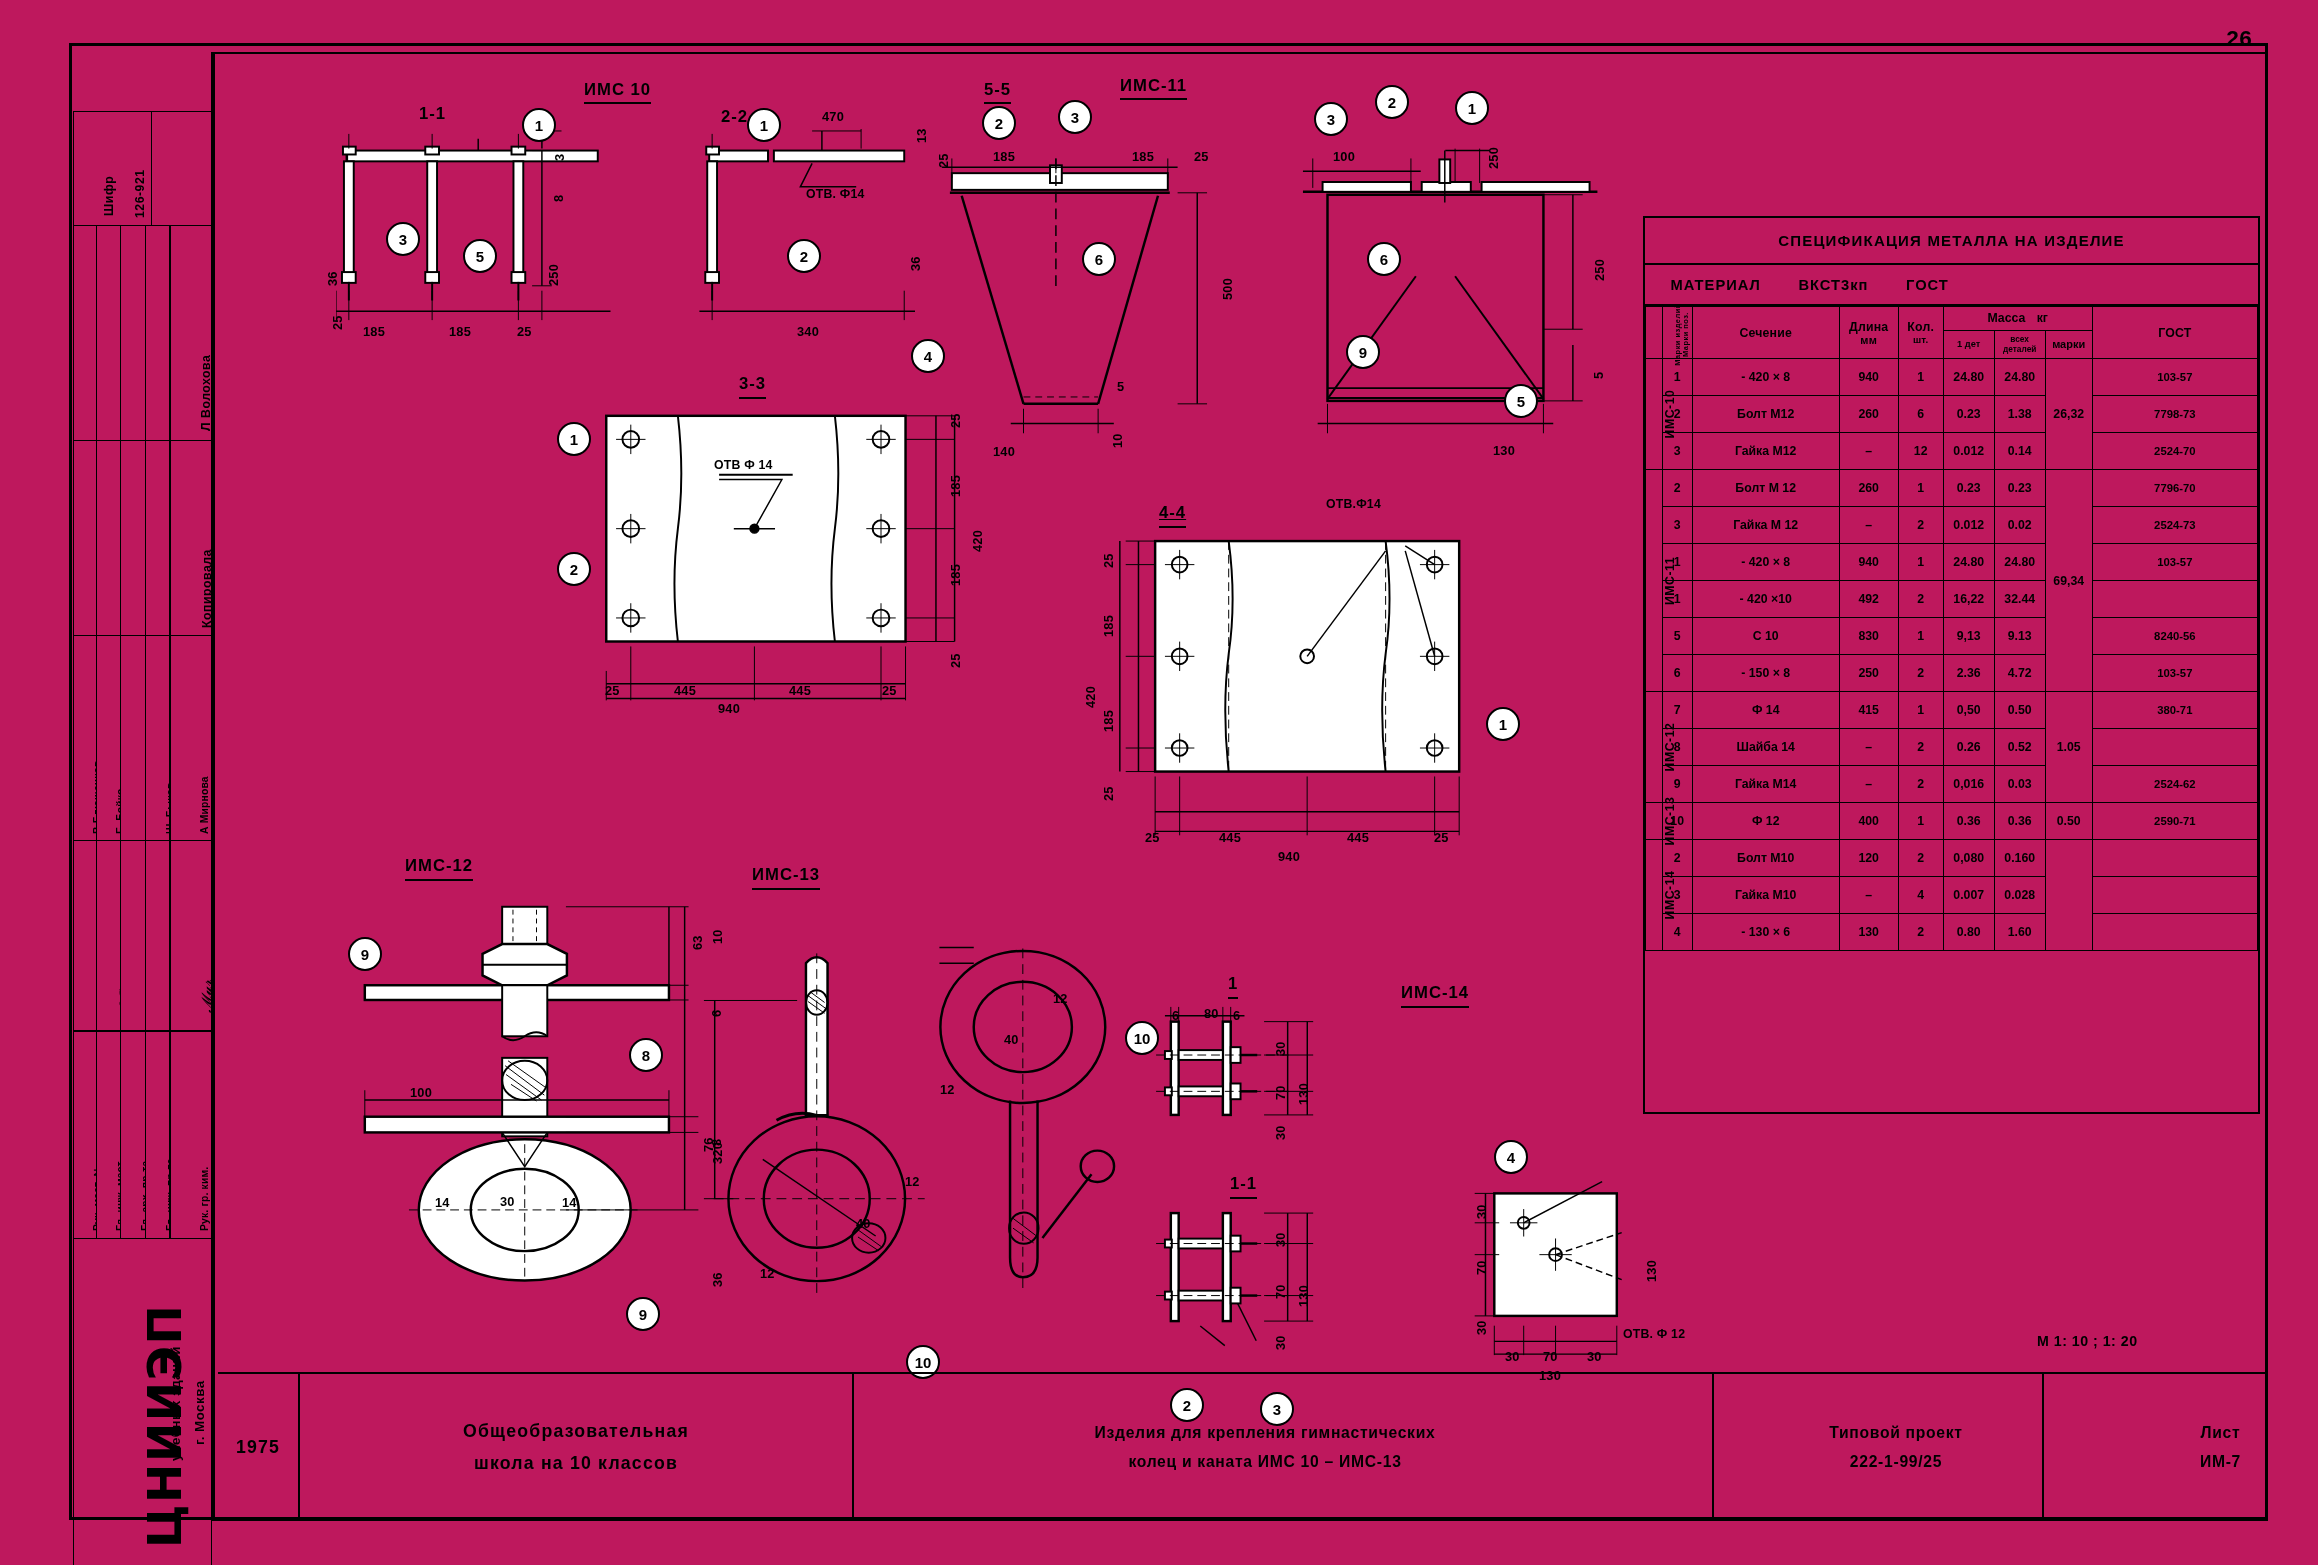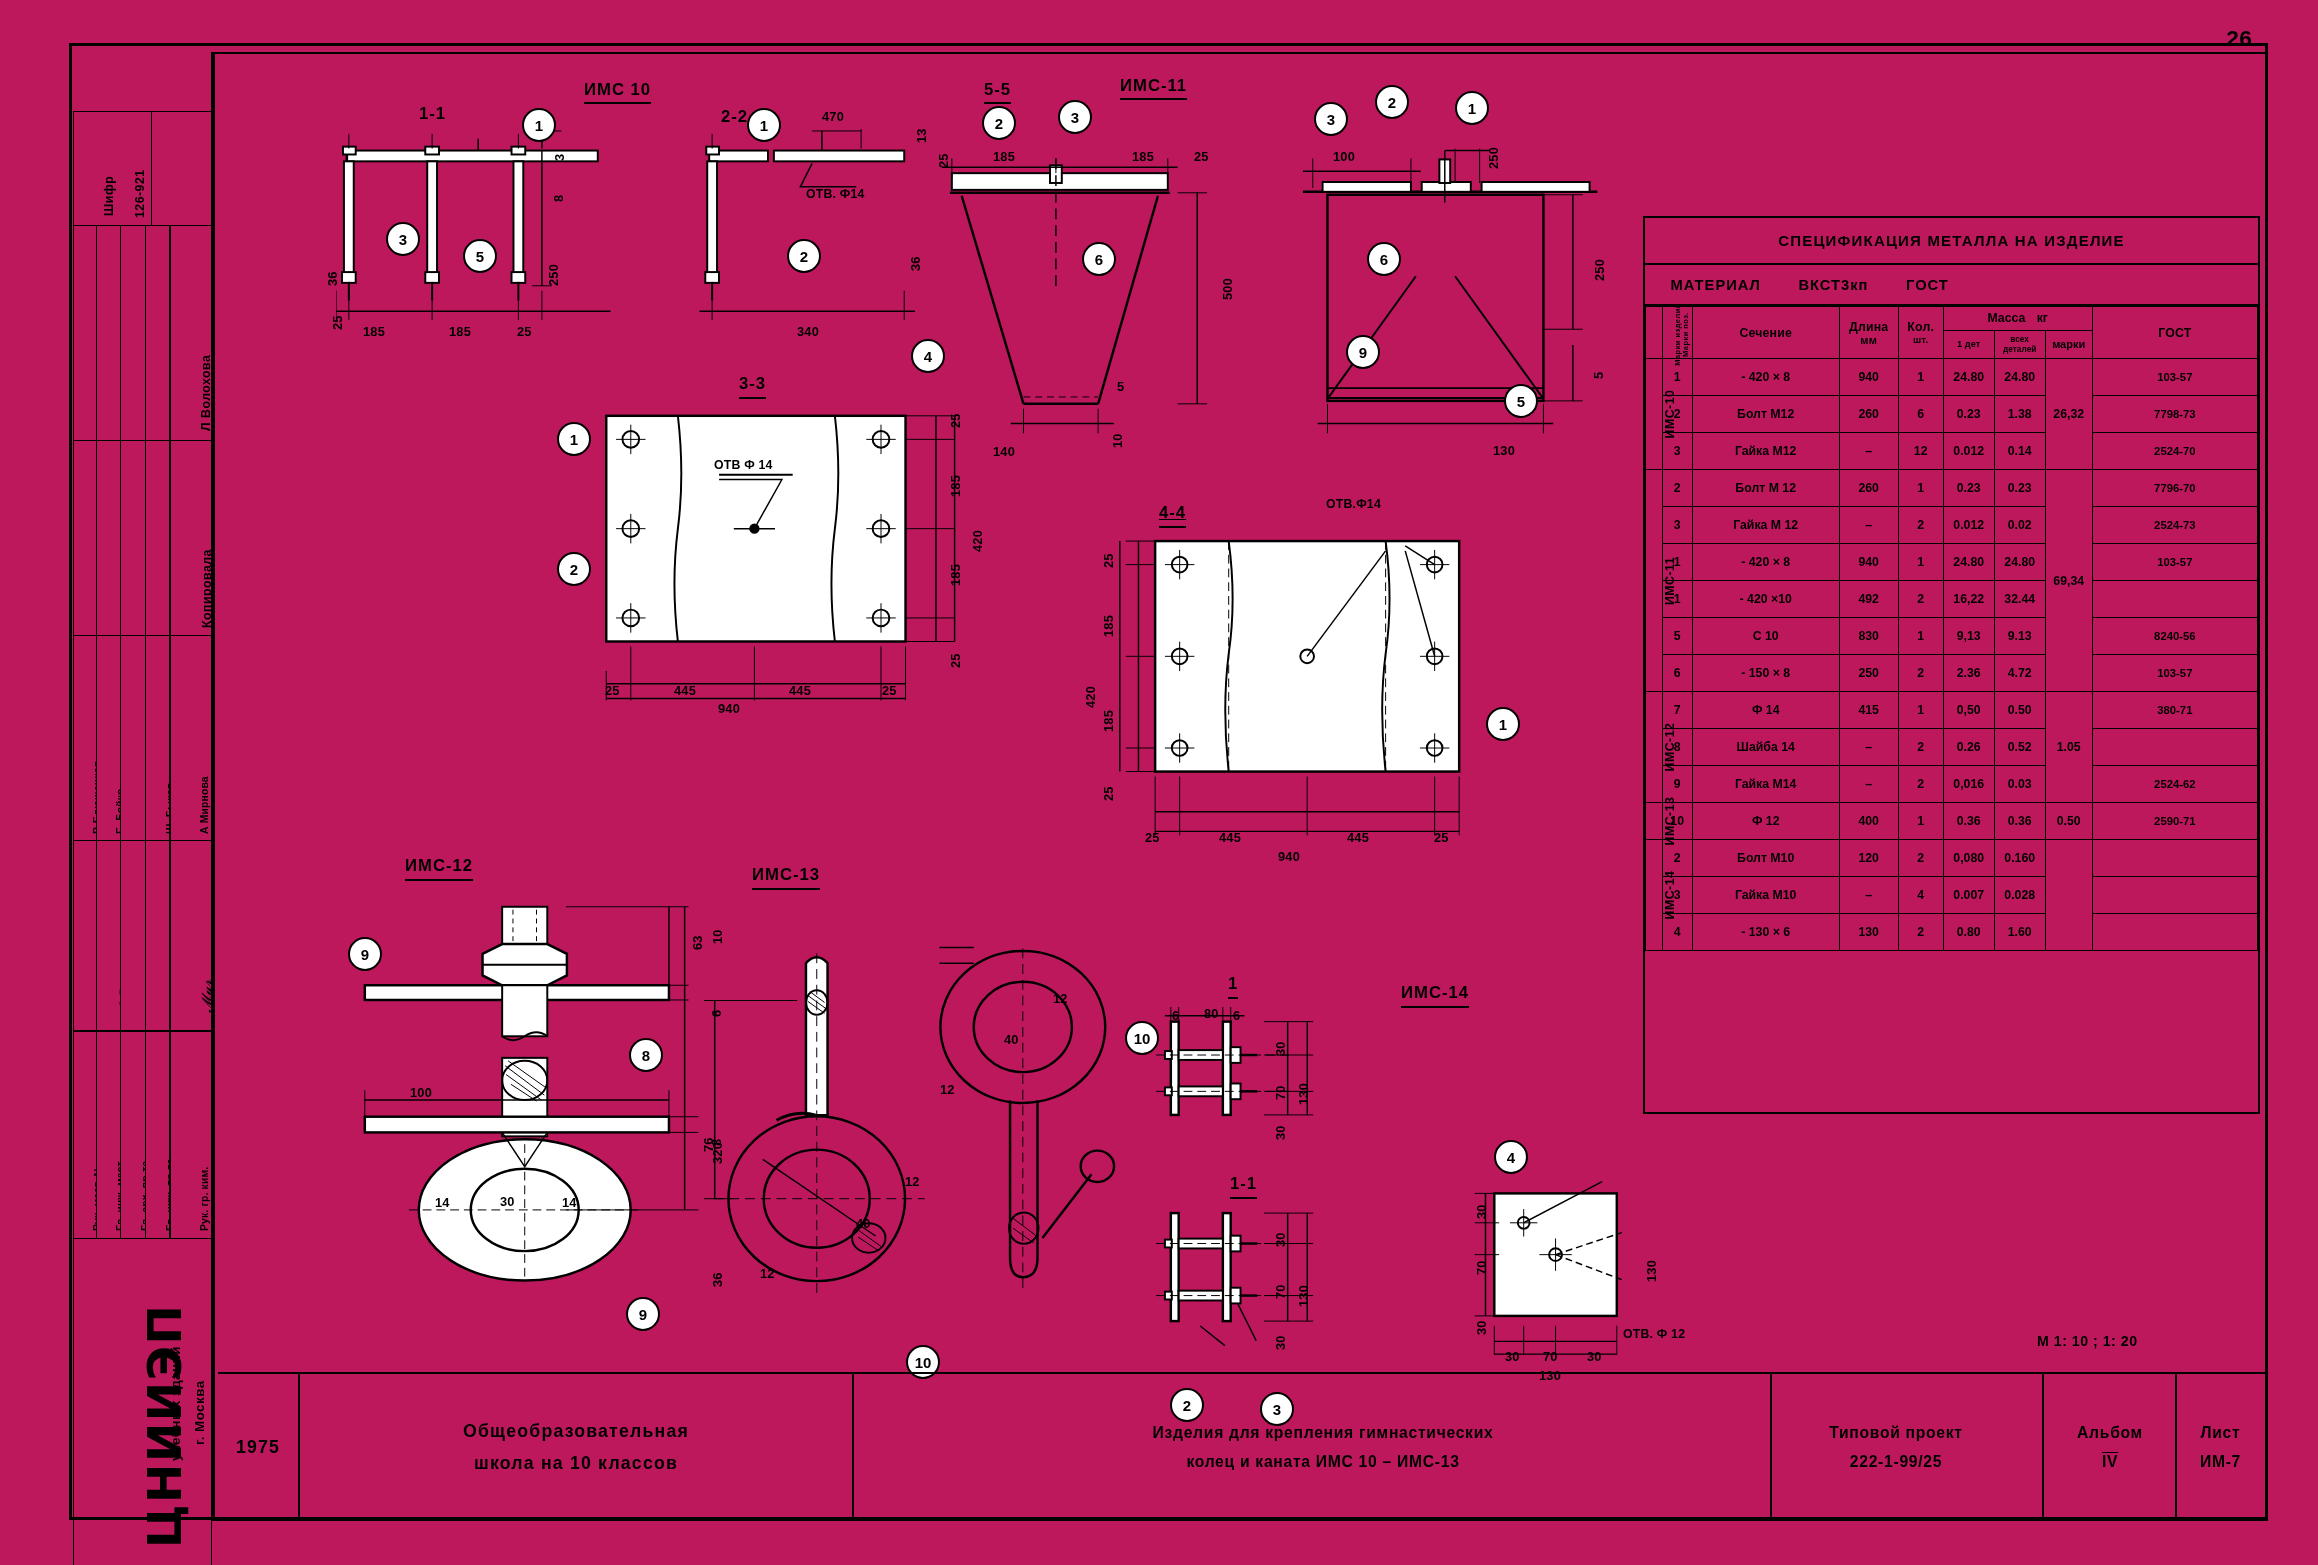--- a/index.html
+++ b/index.html
@@ -904,32 +904,28 @@
   <div class="scale-note">М 1: 10 ;  1: 20</div>
 
   <div class="tblock">
     <div class="tb" style="left:0px;width:82px;">
       <div class="l1">1975</div>
     </div>
     <div class="tb" style="left:82px;width:554px;">
       <div class="l1">Общеобразовательная</div>
       <div class="l2">школа на 10 классов</div>
     </div>
-    <div class="tb small" style="left:658px;width:896px;">
+    <div class="tb small" style="left:600px;width:896px;">
       <div class="l1">Изделия для крепления гимнастических</div>
       <div class="l2">колец и каната ИМС 10 – ИМС-13</div>
     </div>
     <div class="tb small" style="left:1532px;width:294px;">
       <div class="l1">Типовой проект</div>
       <div class="l2">222-1-99/25</div>
     </div>
-    <div class="tb small" style="left:1827px;width:132px;">
-      <div class="l1">Альбом</div>
-      <div class="l2" style="text-decoration:overline;">IV</div>
-    </div>
     <div class="tb small" style="left:1958px;width:89px;border-right:none;">
       <div class="l1">Лист</div>
       <div class="l2">ИМ-7</div>
     </div>
   </div>
 
 </div>
 
 
 </body></html>

